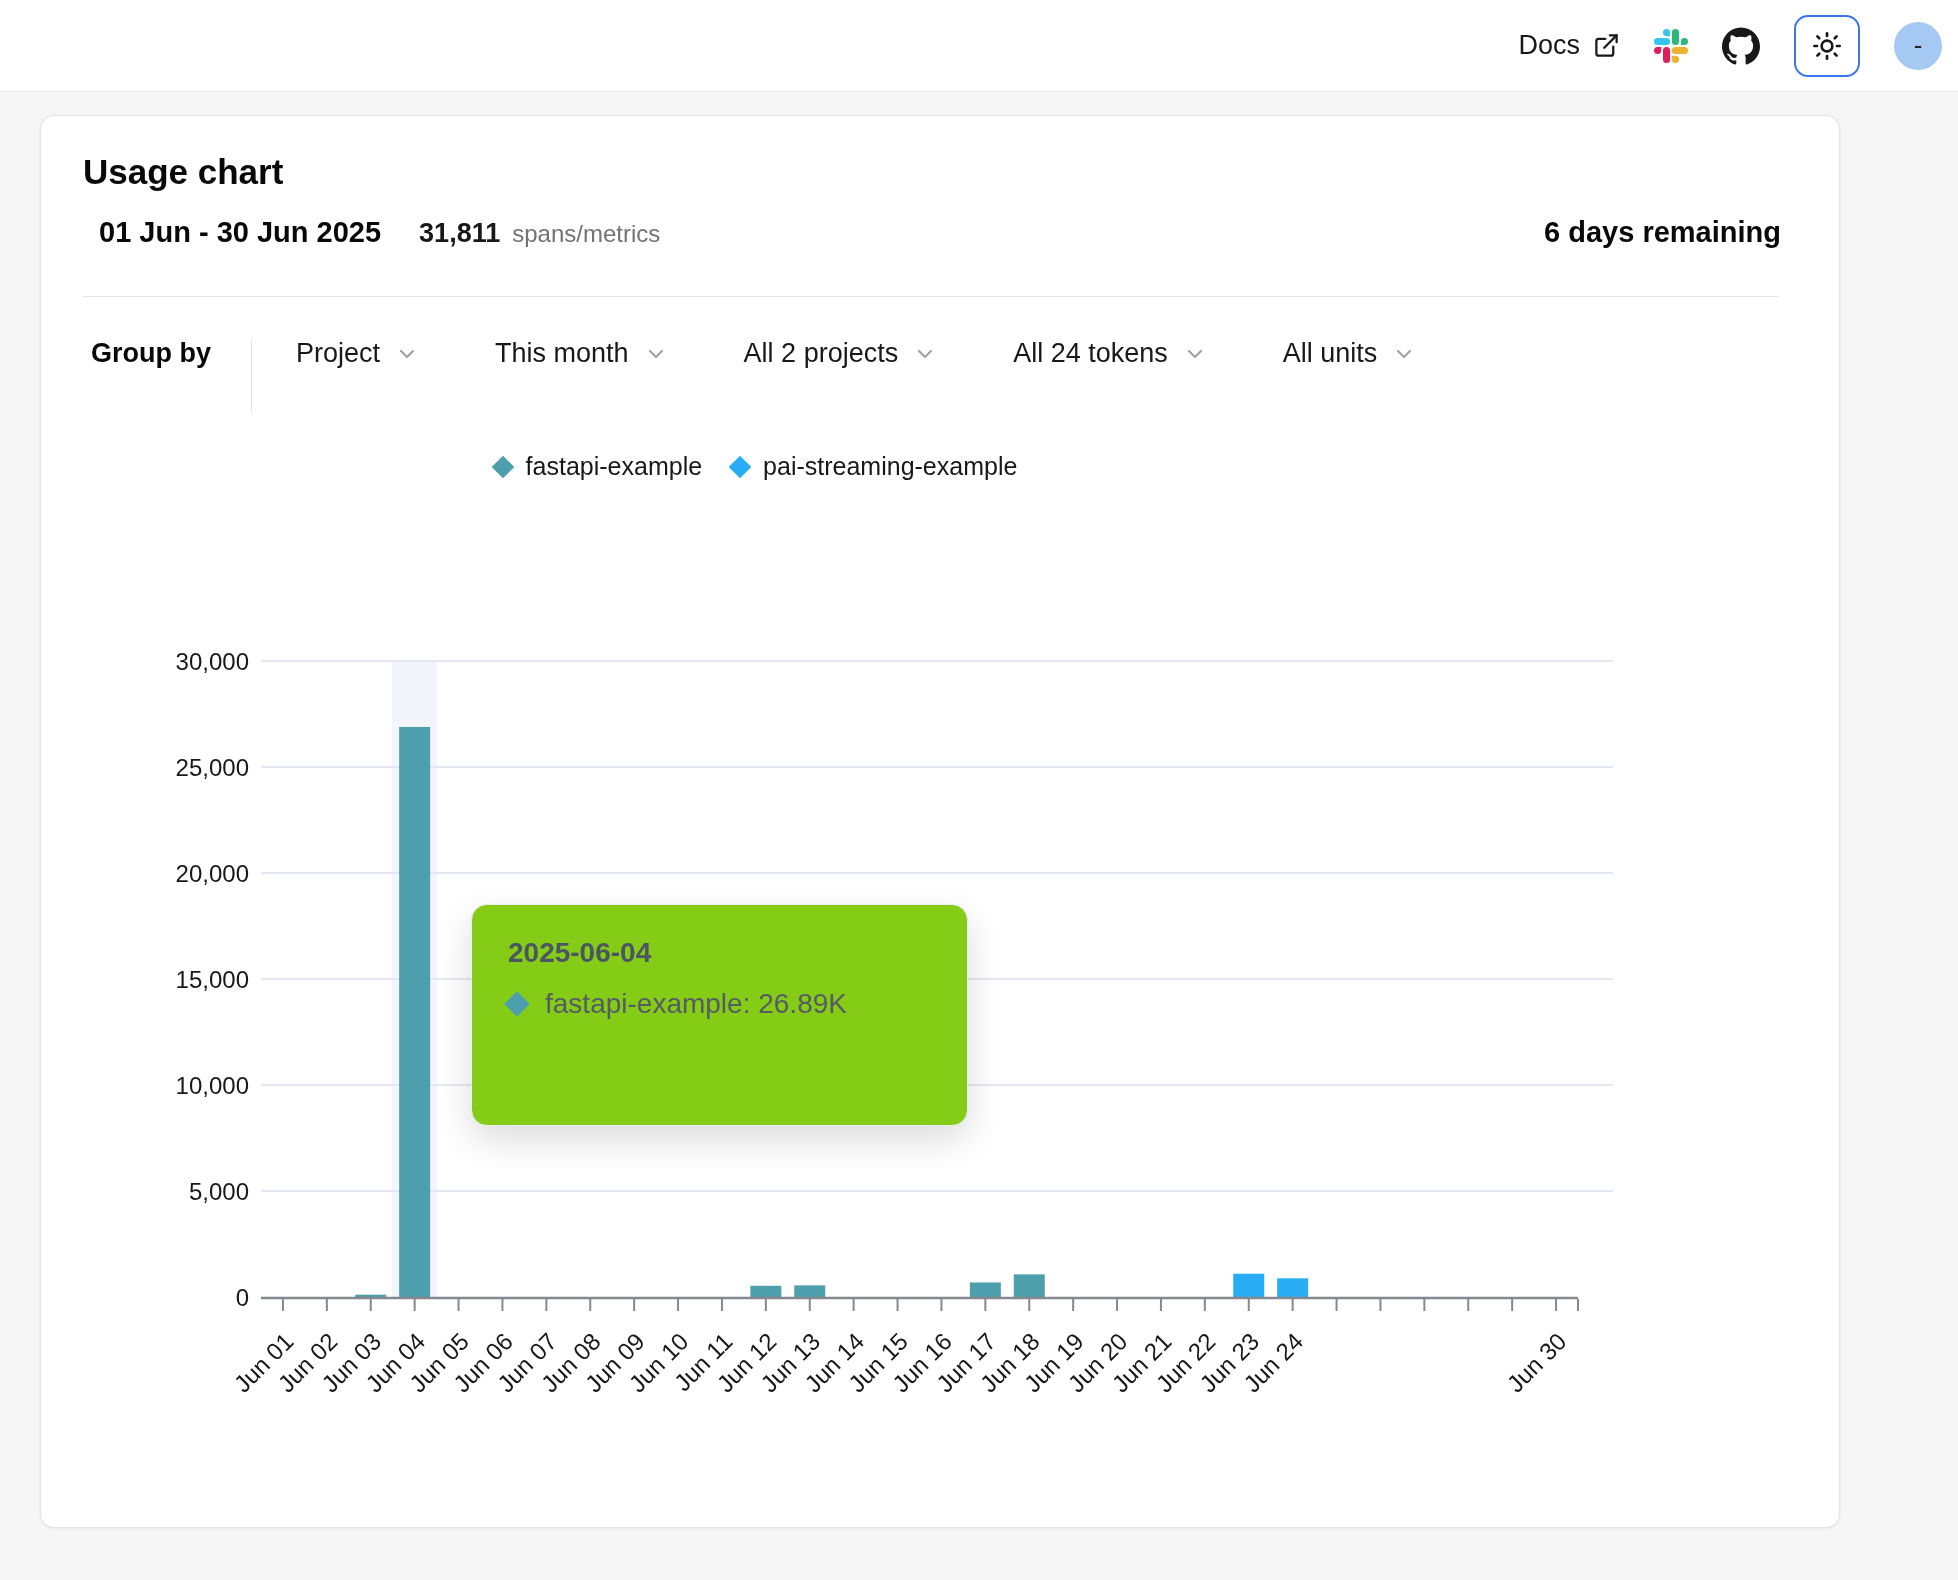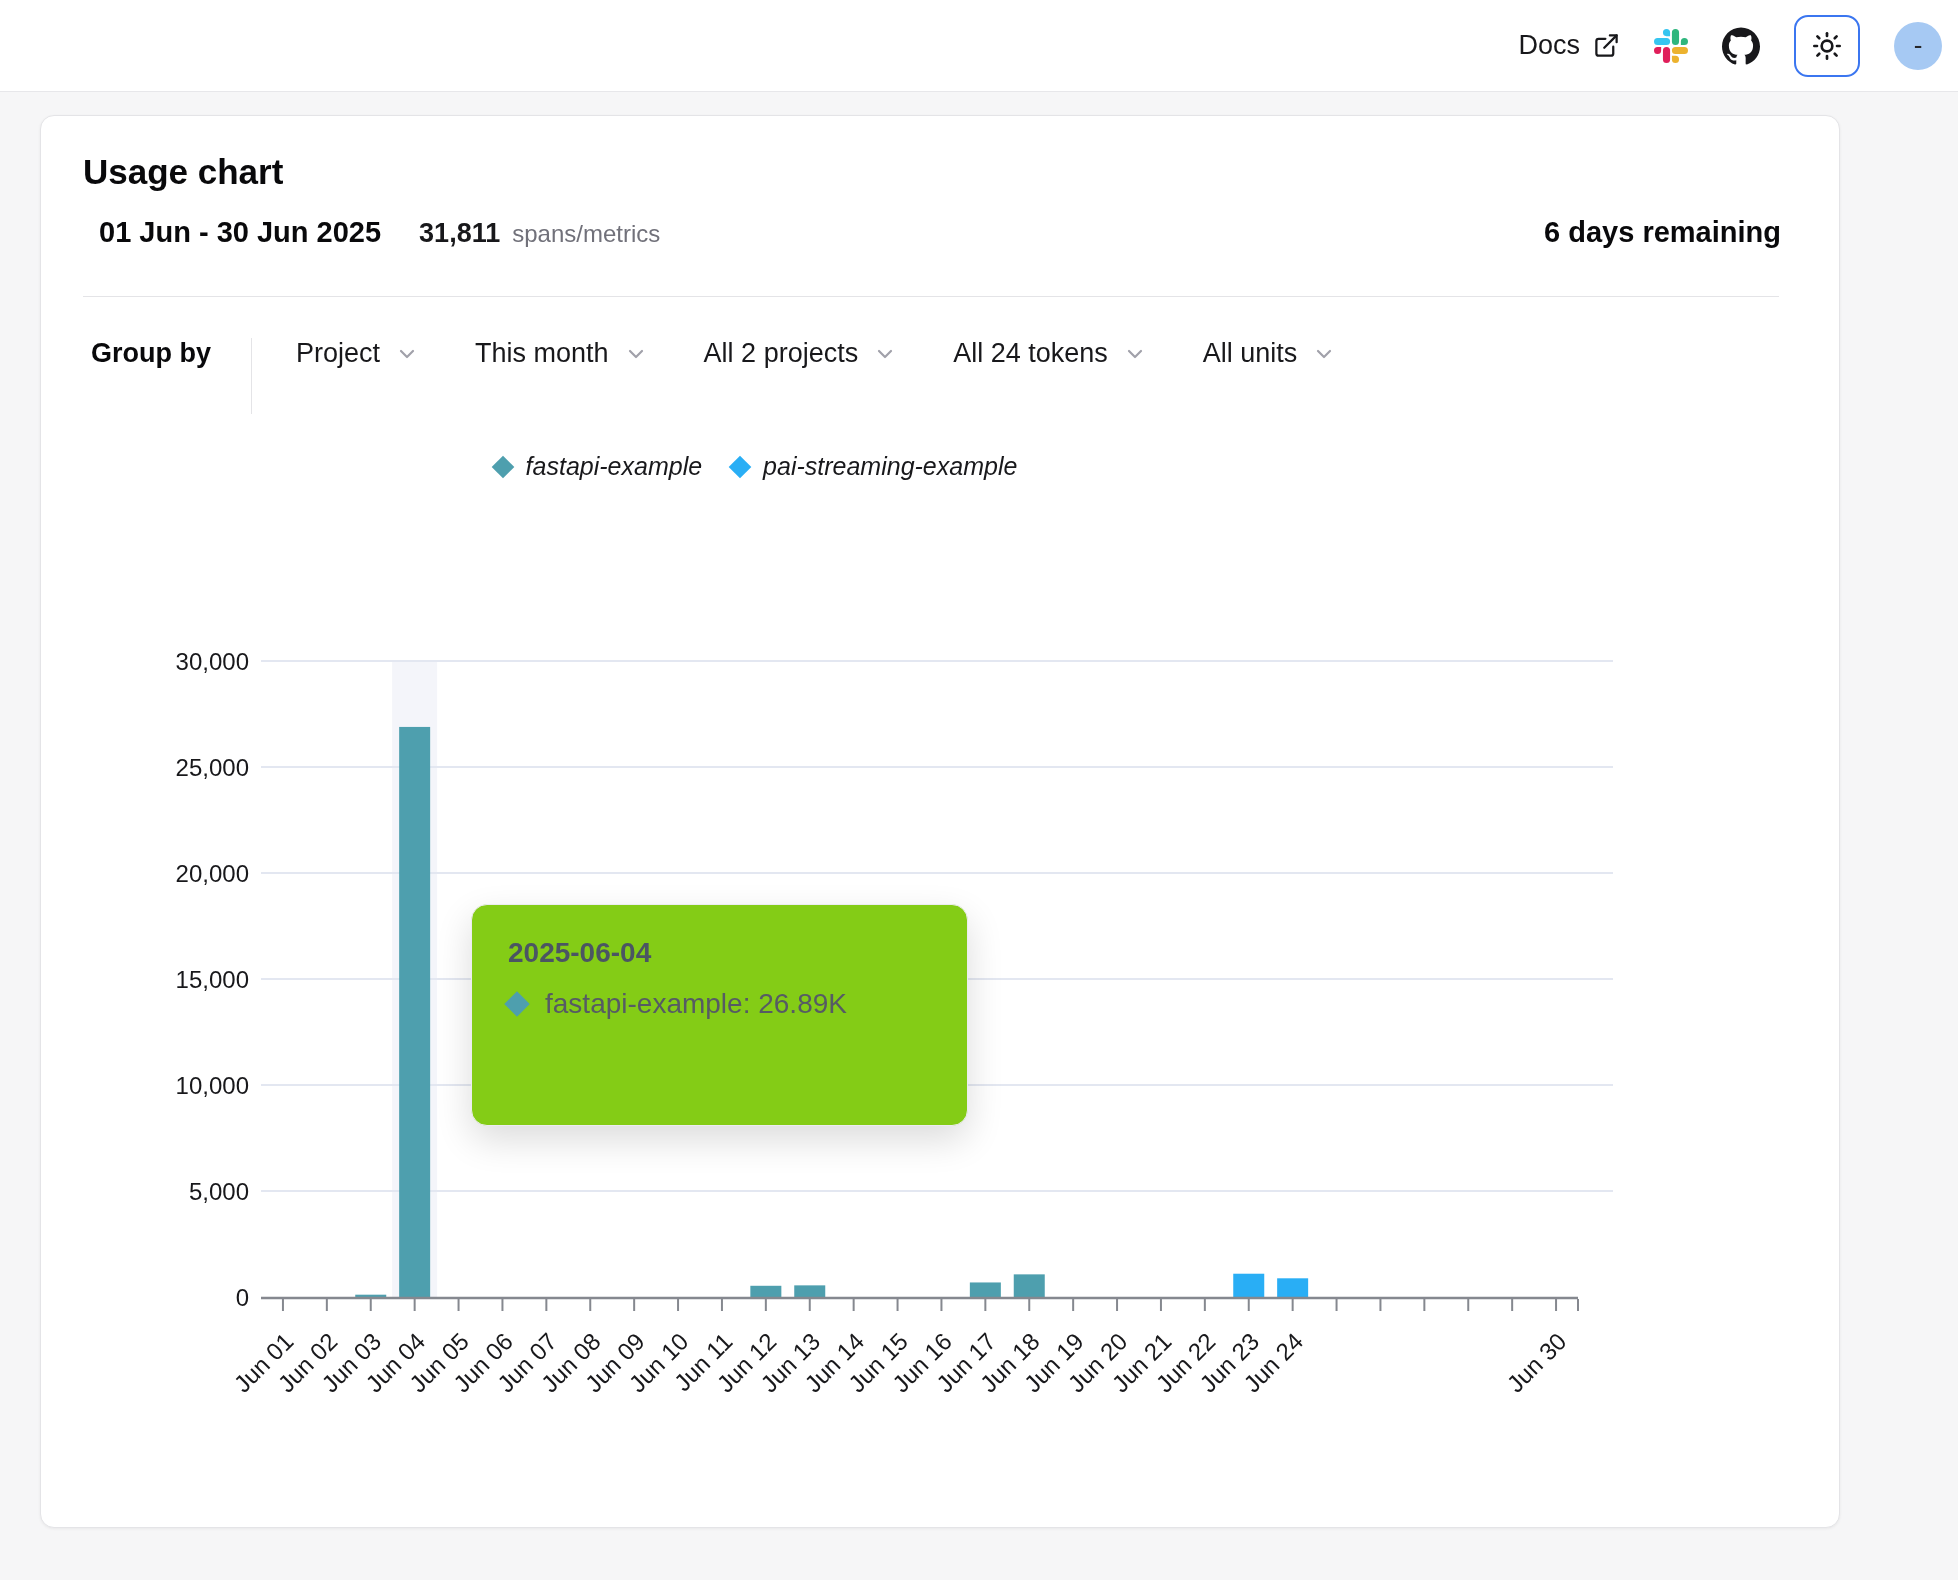--- a/index.html
+++ b/index.html
@@ -24,25 +24,25 @@
   .meta-date{font-size:29px;font-weight:700;color:#09090b;}
   .meta-count{margin-left:38px;font-size:27px;color:#18181b;font-weight:bold;}
   .meta-unit{margin-left:12px;font-size:24px;color:#71717a;}
   .meta-remaining{margin-left:auto;font-size:29px;font-weight:700;color:#09090b;}
   .divider{position:absolute;left:42px;right:60px;top:180px;border-top:1px solid #e4e4e7;}
 
   .filter-row{position:absolute;left:50px;top:222px;height:76px;display:flex;align-items:flex-start;}
   .group-by{font-size:27px;font-weight:700;color:#09090b;margin-right:40px;}
   .vsep{width:1px;height:76px;background:#e4e4e7;margin-right:44px;}
   .dropdown{display:flex;align-items:center;gap:15px;font-size:27px;color:#18181b;cursor:pointer;}
-  .dropdown + .dropdown{margin-left:56px;}
+  .dropdown + .dropdown{margin-left:76px;}
 
   
   .legend{position:absolute;left:0;top:336px;width:1430px;display:flex;justify-content:center;
-          align-items:center;gap:30px;font-style:italic;}
+          align-items:center;gap:30px;}
   .legend-item{display:flex;align-items:center;gap:15px;font-size:25px;color:#18181b;cursor:pointer;}
   .diamond{width:16px;height:16px;transform:rotate(45deg);flex:0 0 auto;}
 
   
   .chart-svg{position:absolute;left:0;top:350px;}
 
   
   .tooltip{position:absolute;left:430px;top:788px;width:497px;height:222px;background:#84cc16;
            border:1px solid #ececf0;border-radius:16px;box-shadow:0 14px 36px rgba(0,0,0,.14);
            padding:32px 36px;box-sizing:border-box;z-index:5;}

